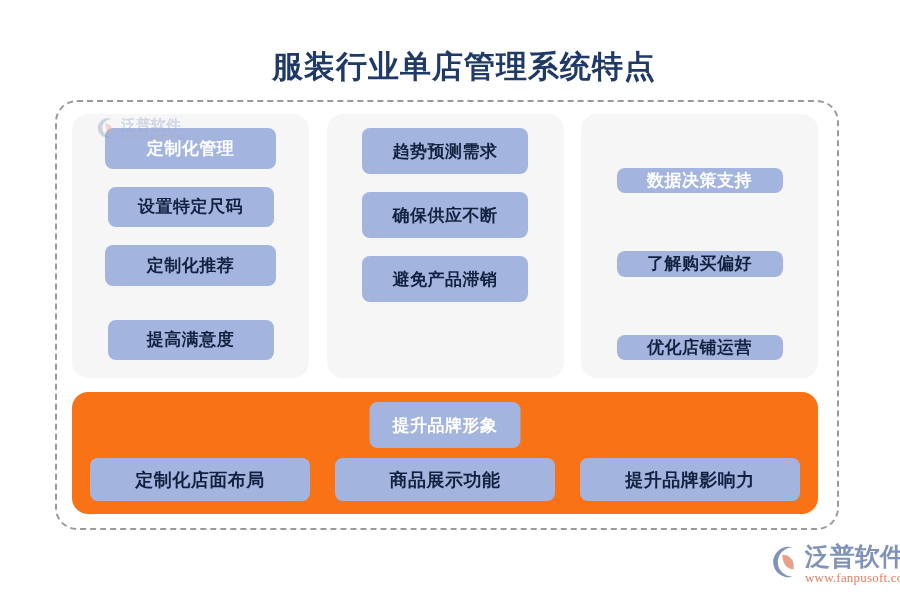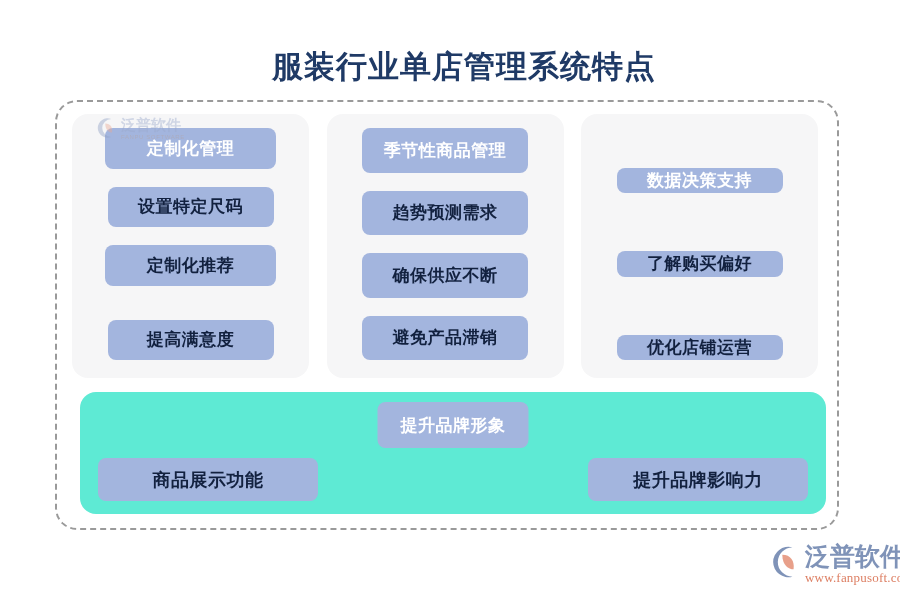--- a/index.html
+++ b/index.html
@@ -92,25 +92,25 @@
   }
   .col1 .pill { width: 171px; }
   .col2 .pill { width: 166px; }
   .col3 .pill { width: 166px; margin-top: 40px; }
   .col1 .pill:nth-of-type(2) { width: 166px; }
   .col1 .pill:nth-of-type(4) { width: 166px; margin-top: 16px; }
 
   
   #bottom-panel {
     position: absolute;
-    left: 80px;
+    left: 72px;
     top: 392px;
     width: 746px;
     height: 122px;
-    background: #5eead4;
+    background: #f97316;
     border-radius: 16px;
   }
   #bottom-head-pill {
     position: absolute;
     left: 50%;
     transform: translateX(-50%);
     top: 10px;
     width: 151px;
     height: 46px;
   }
@@ -216,21 +216,20 @@
 <div id="columns-row">
 
   <div class="column-panel col1">
     <div class="pill head">定制化管理</div>
     <div class="pill">设置特定尺码</div>
     <div class="pill">定制化推荐</div>
     <div class="pill">提高满意度</div>
   </div>
 
   <div class="column-panel col2">
-    <div class="pill head">季节性商品管理</div>
     <div class="pill">趋势预测需求</div>
     <div class="pill">确保供应不断</div>
     <div class="pill">避免产品滞销</div>
   </div>
 
   <div class="column-panel col3">
     <div class="pill head">数据决策支持</div>
     <div class="pill">了解购买偏好</div>
     <div class="pill">优化店铺运营</div>
   </div>
@@ -244,20 +243,21 @@
   </svg>
   <div class="wm-text">
     <span class="wm-cn">泛普软件</span>
     <span class="wm-en">FANPU SOFTWARE</span>
   </div>
 </div>
 
 <div id="bottom-panel">
   <div class="pill head" id="bottom-head-pill">提升品牌形象</div>
   <div id="bottom-pill-row">
+    <div class="pill">定制化店面布局</div>
     <div class="pill">商品展示功能</div>
     <div class="pill">提升品牌影响力</div>
   </div>
 </div>
 
 <div id="brand-logo">
   <svg class="logo-mark" viewBox="0 0 64 64">
     <path d="M47 6 A27 27 0 1 0 47 58 A21 21 0 1 1 47 6 Z" fill="#7f93b8"></path>
     <path d="M29 19 C44 19 51 30 49 45 C40 45 29 38 29 19 Z" fill="#e8a08a"></path>
   </svg>

